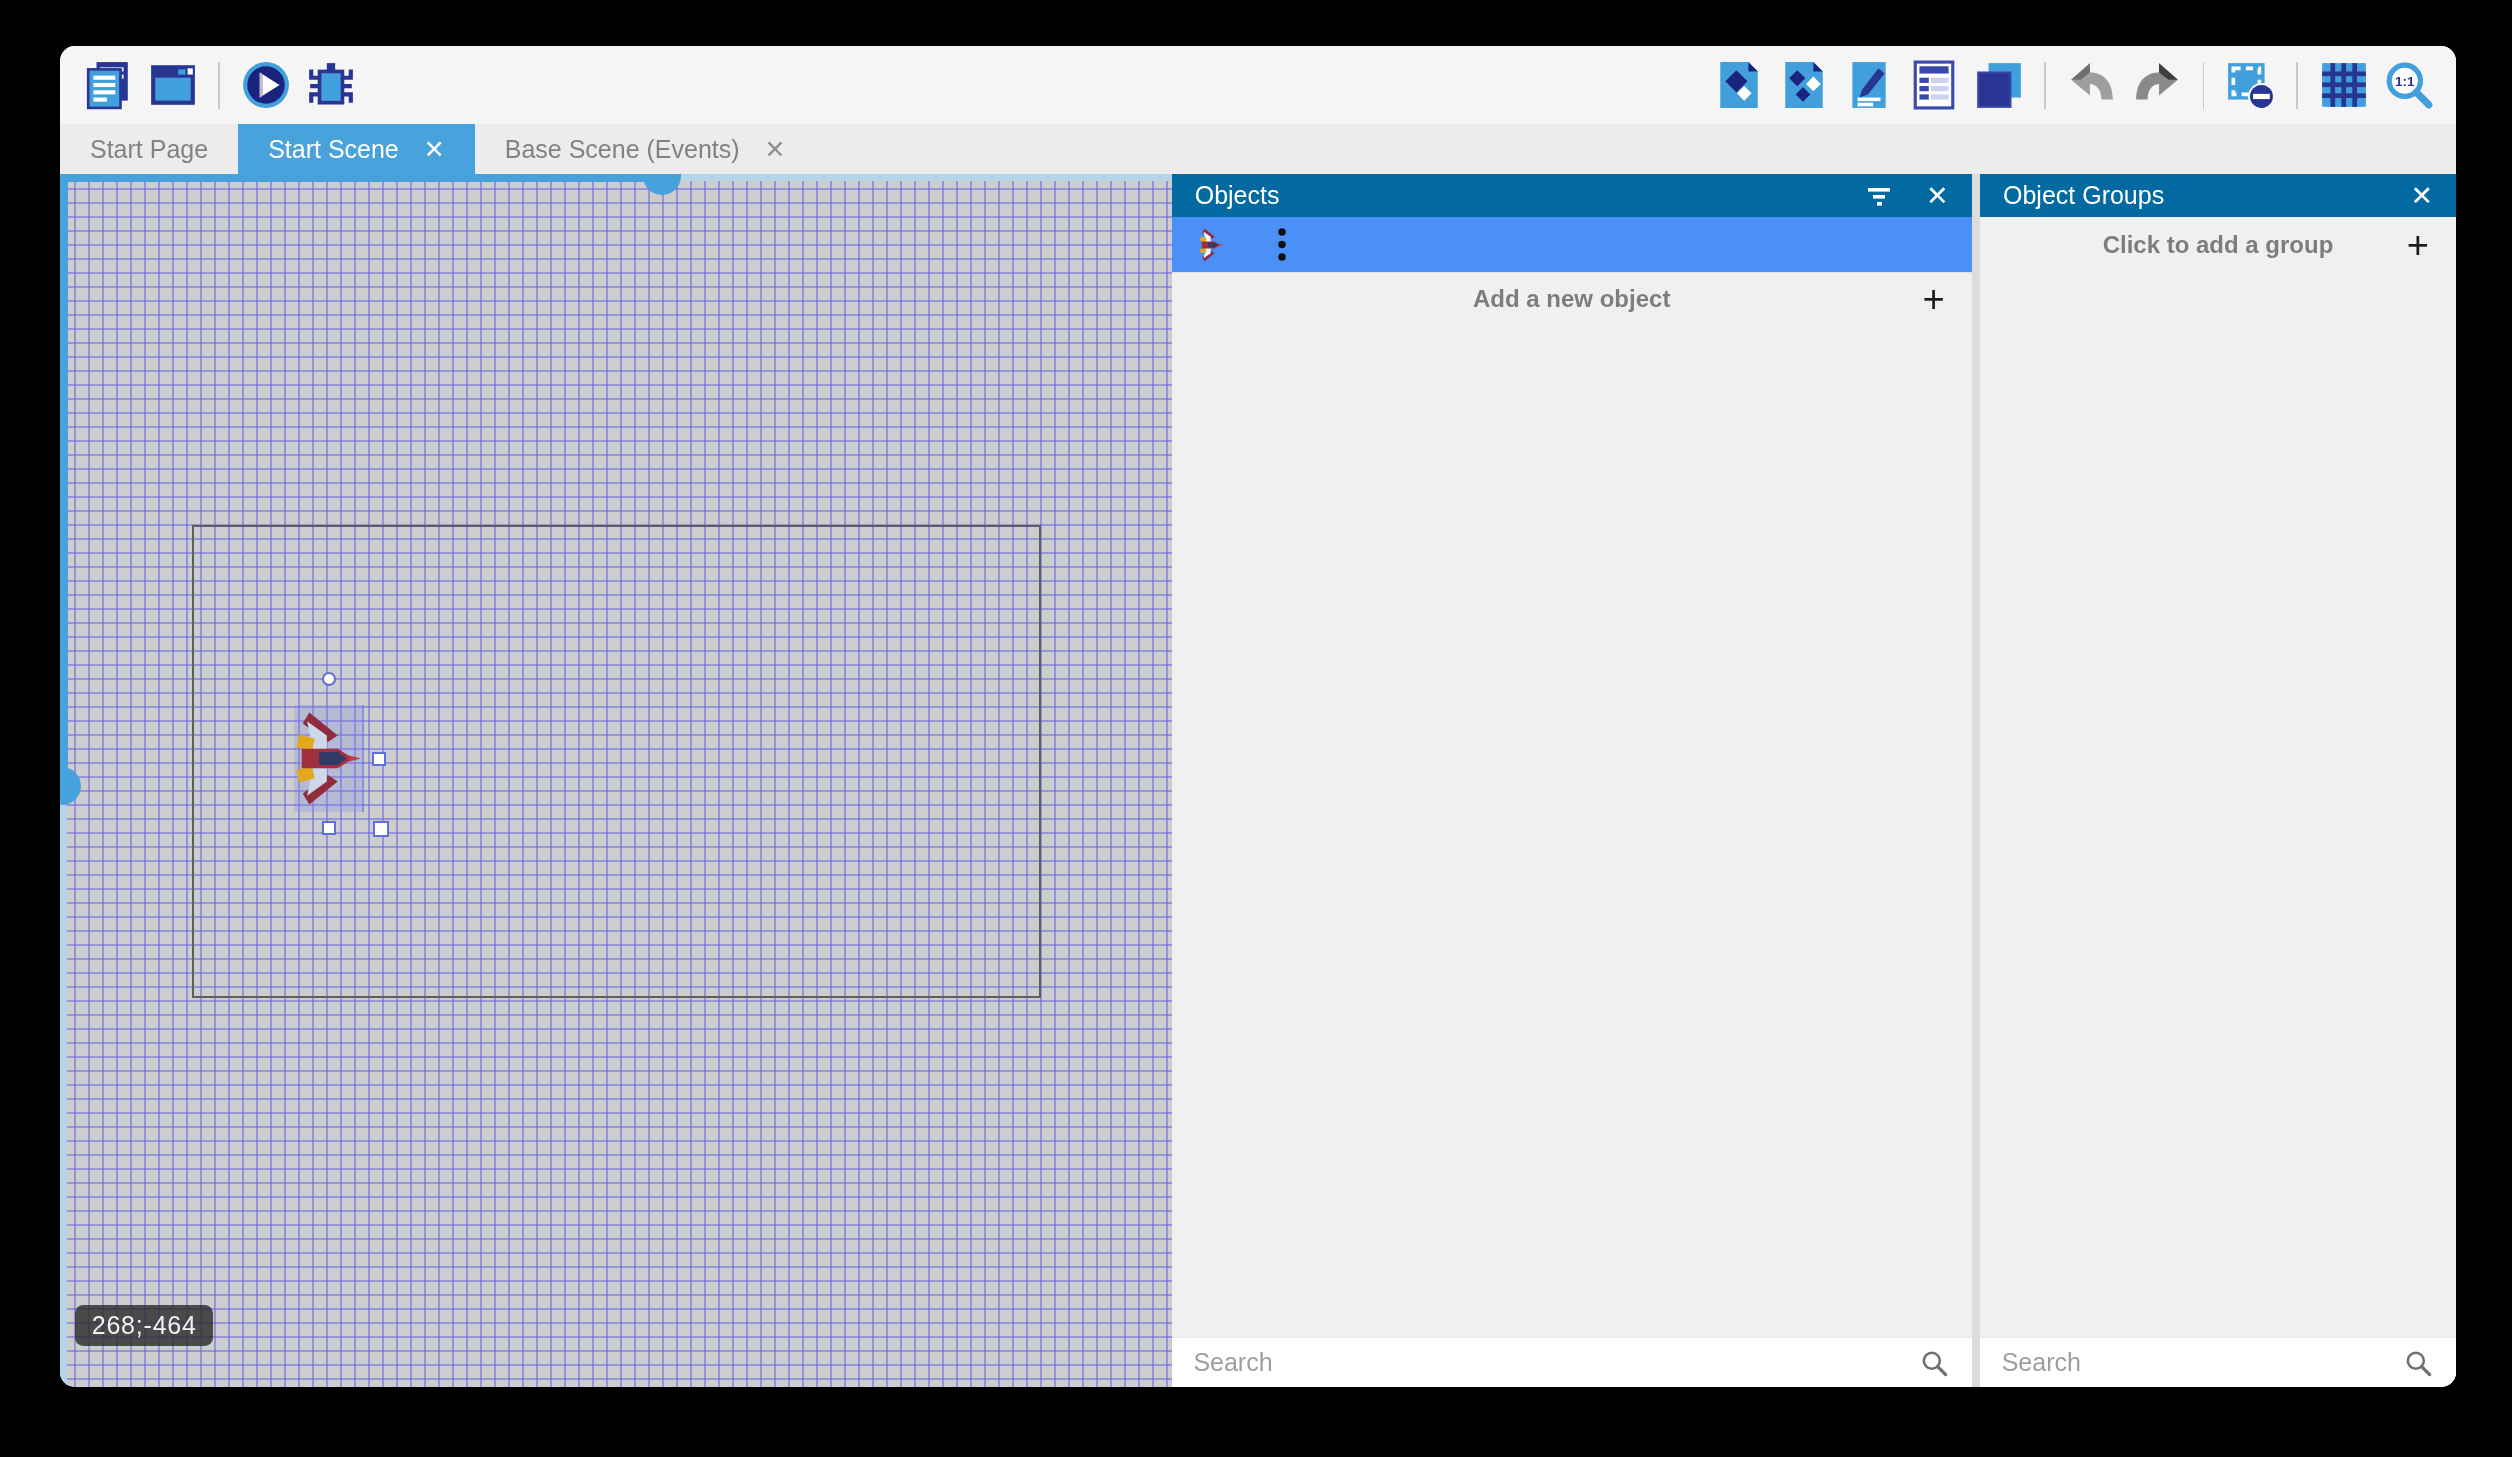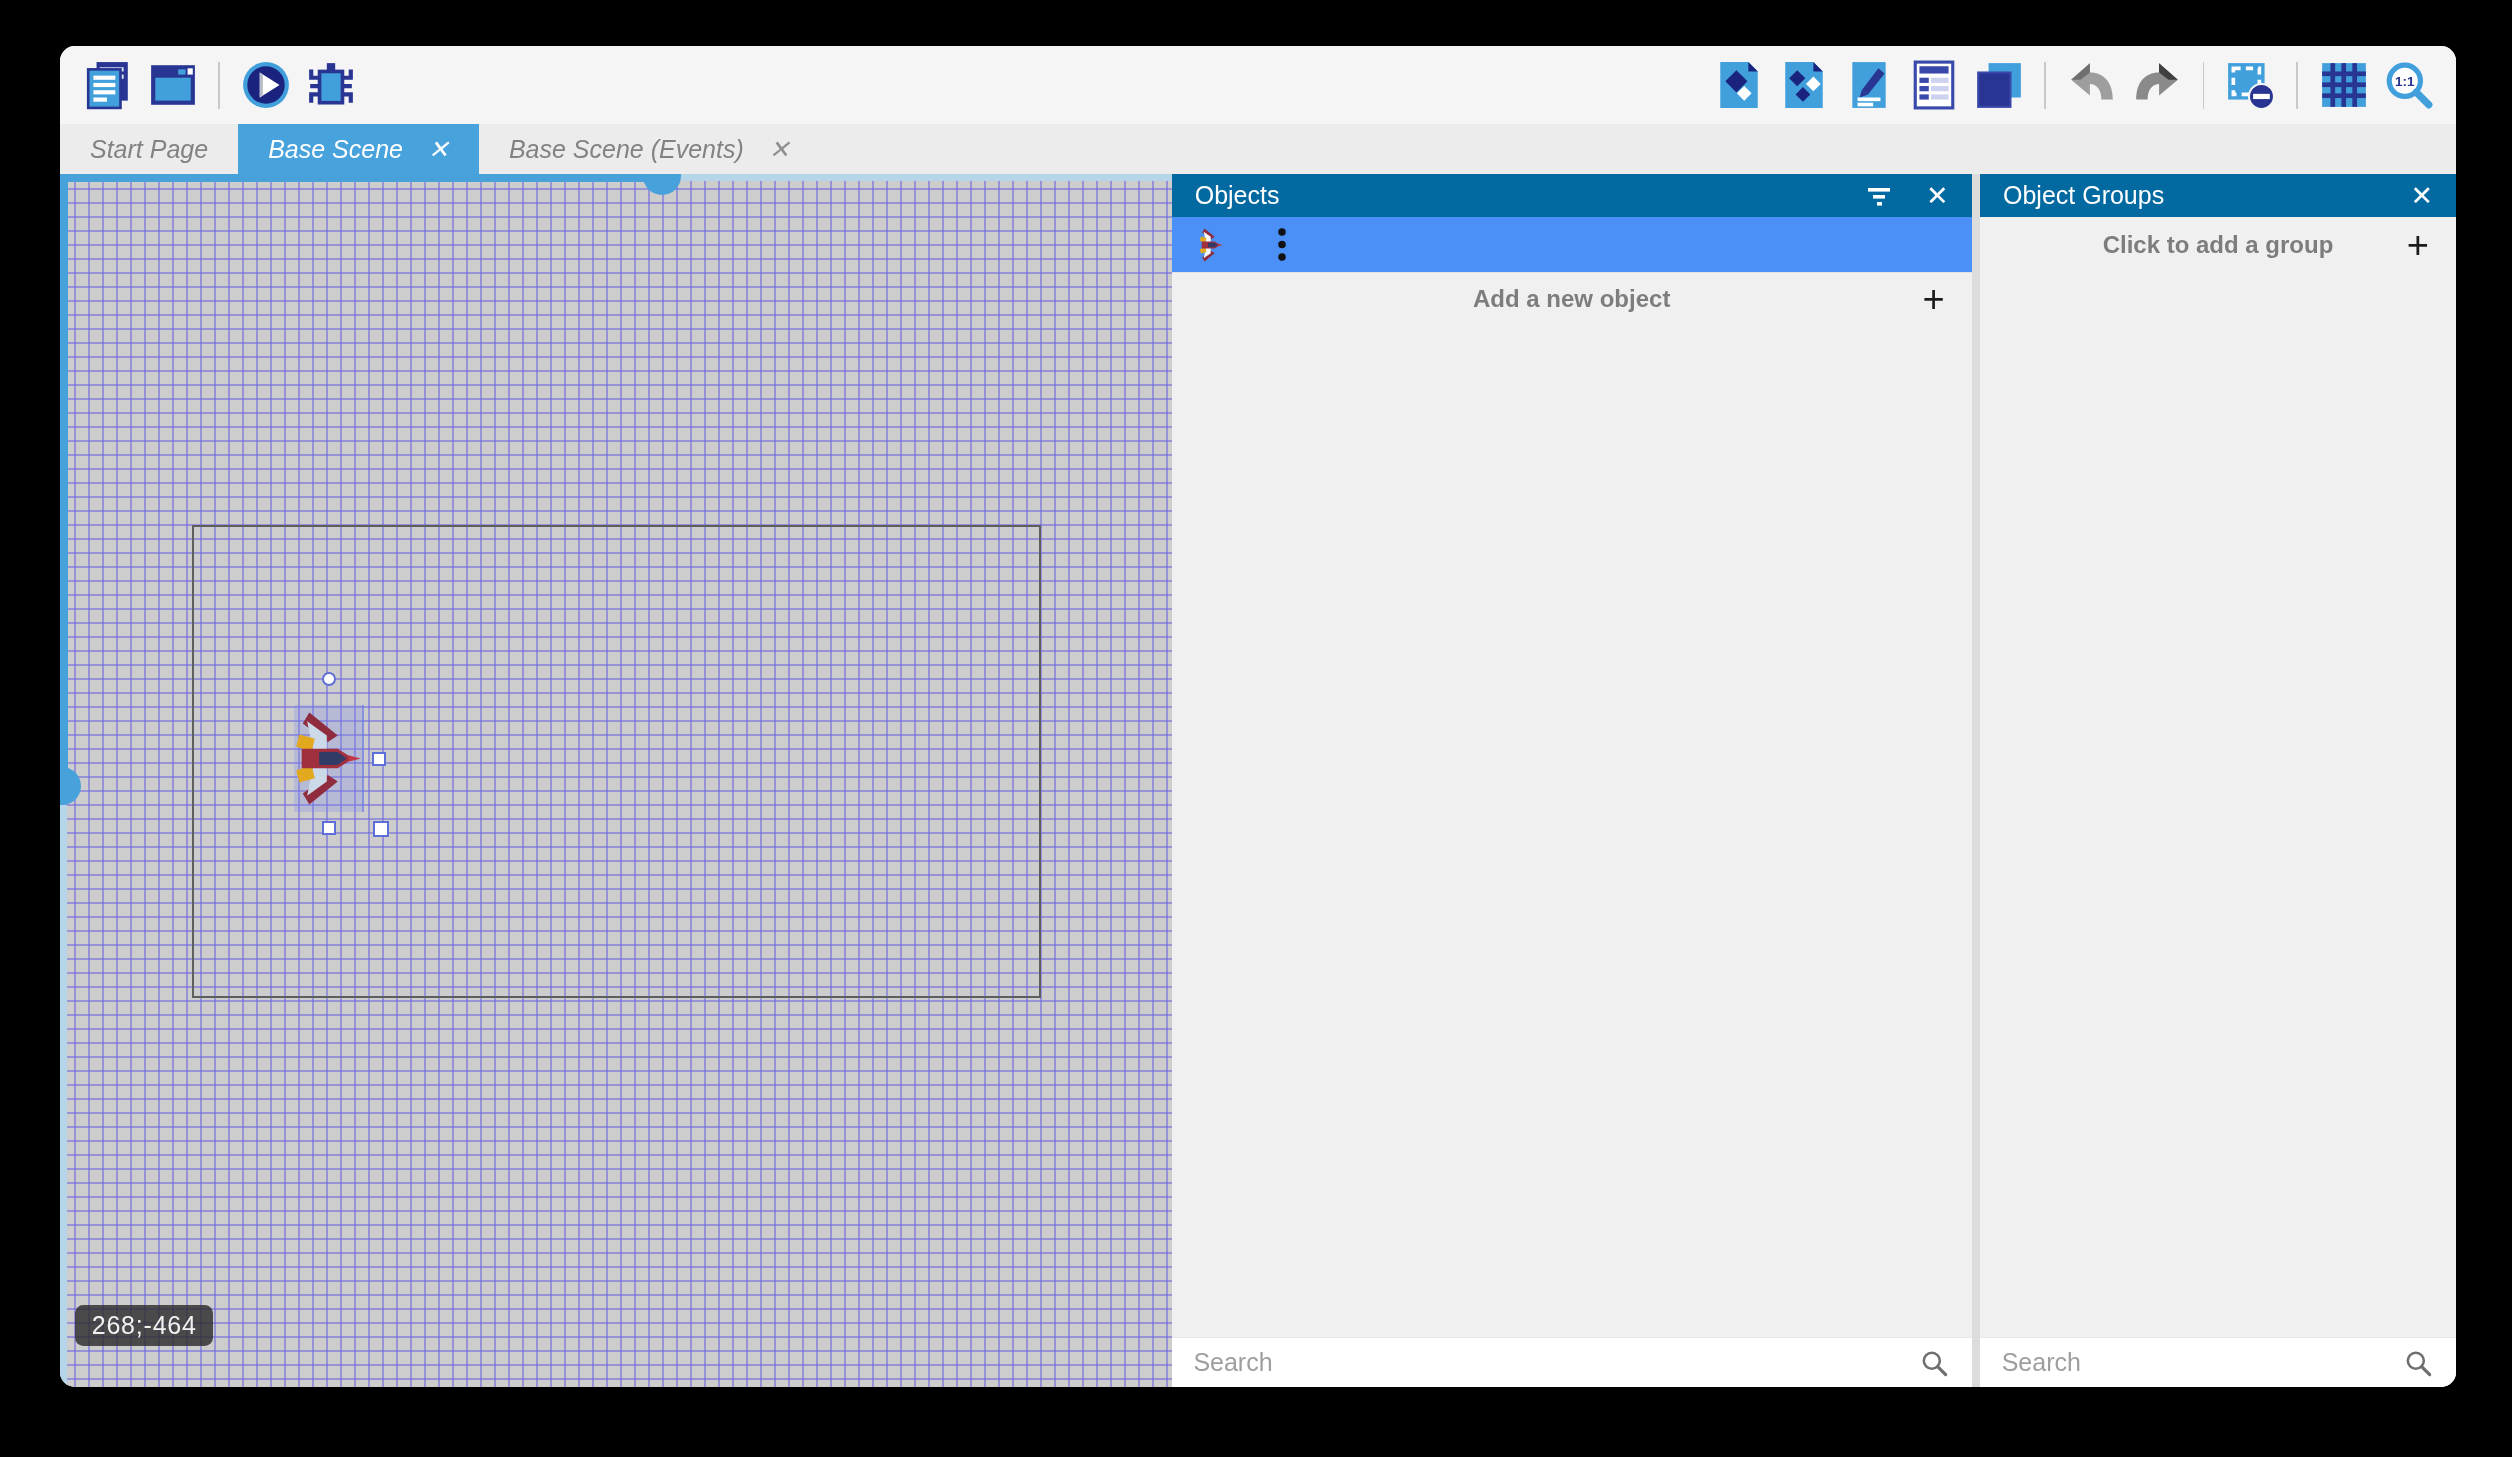--- a/index.html
+++ b/index.html
@@ -20,21 +20,21 @@
   
   .toolbar { height:78px; background:#f5f5f5; display:flex; align-items:center;
              padding:0 15px; flex:none; }
   .tbtn { height:53px; display:flex; align-items:center; justify-content:center;
           margin:0 7.5px; cursor:pointer; }
   .tbtn svg { height:50px; width:auto; display:block; }
   .tsep { width:1.7px; height:47px; background:#c9c9c9; margin:0 13.3px; flex:none; }
   .tspacer { flex:1; }
 
   
-  .tabbar { height:50px; background:#ececec; display:flex; flex:none; font-size:25px; color:#828282;font-style:italic; }
+  .tabbar { height:50px; background:#ececec; display:flex; flex:none; font-size:25px; color:#828282; }
   .tab { display:flex; align-items:center; padding:0 30px; gap:25px; white-space:nowrap; }
   .tab .tclose { font-size:25px; color:#8f8f8f; }
   .tab.active { background:#48a2dc; color:#fff; }
   .tab.active .tclose { color:#fff; }
 
   
   .content { flex:1; display:flex; min-height:0; }
 
   
   .canvas { flex:1; position:relative; overflow:hidden;
@@ -259,21 +259,21 @@
         <text x="20" y="25" font-size="13" font-weight="bold" fill="#283593" text-anchor="middle" font-family="Liberation Sans, sans-serif">1:1</text>
       </svg>
     </div>
   </div>
 
   <div class="tabbar">
     <div class="tab">
       <span>Start Page</span>
     </div>
     <div class="tab active">
-      <span>Base Scene</span>
+      <span>Start Scene</span>
       <span class="tclose">✕</span>
     </div>
     <div class="tab">
       <span>Base Scene (Events)</span>
       <span class="tclose">✕</span>
     </div>
   </div>
 
   <div class="content">
 

